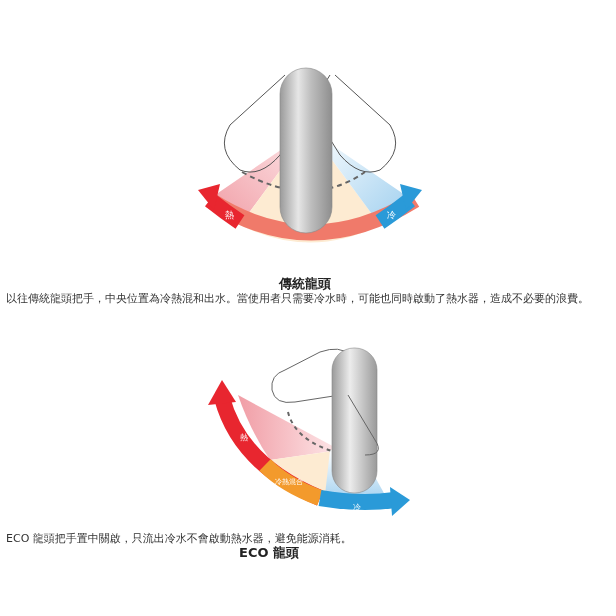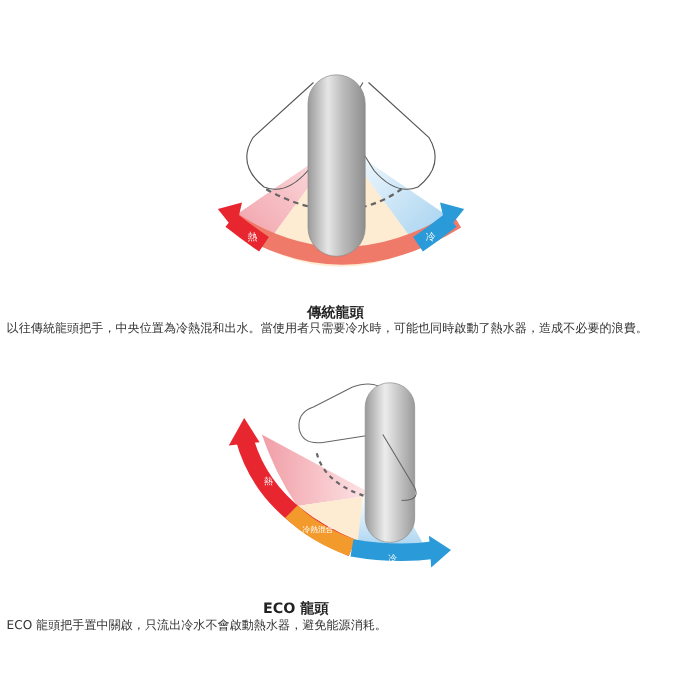--- a/index.html
+++ b/index.html
@@ -80,13 +80,13 @@
   <text x="40" y="100" font-size="8" fill="#fff">熱</text>
   <text x="75" y="144" font-size="7" fill="#fff">冷熱混合</text>
   <text x="153" y="170" font-size="8" fill="#fff">冷</text>
   <path d="M88 72 Q95 100 135 112" fill="none" stroke="#666" stroke-width="2" stroke-dasharray="4 4"></path>
   <path d="M85 30 Q70 35 72 50 Q75 65 95 62 L140 55 Q165 45 150 15 Q140 5 120 12 Z" fill="none" stroke="#666" stroke-width="1"></path>
   <rect x="132" y="8" width="45" height="145" rx="22" fill="url(#chrome2)" stroke="#888" stroke-width="0.6"></rect>
   <path d="M148 55 L175 100 Q185 115 165 115" fill="none" stroke="#666" stroke-width="1"></path>
 </svg>
 
 <div class="caption-title" style="top:544px;left:-36px">ECO 龍頭</div>
-<div class="caption-body" style="top:560px">ECO 龍頭把手置中關啟，只流出冷水不會啟動熱水器，避免能源消耗。</div>
+<div class="caption-body" style="top:530px">ECO 龍頭把手置中關啟，只流出冷水不會啟動熱水器，避免能源消耗。</div>
 
 </body></html>

